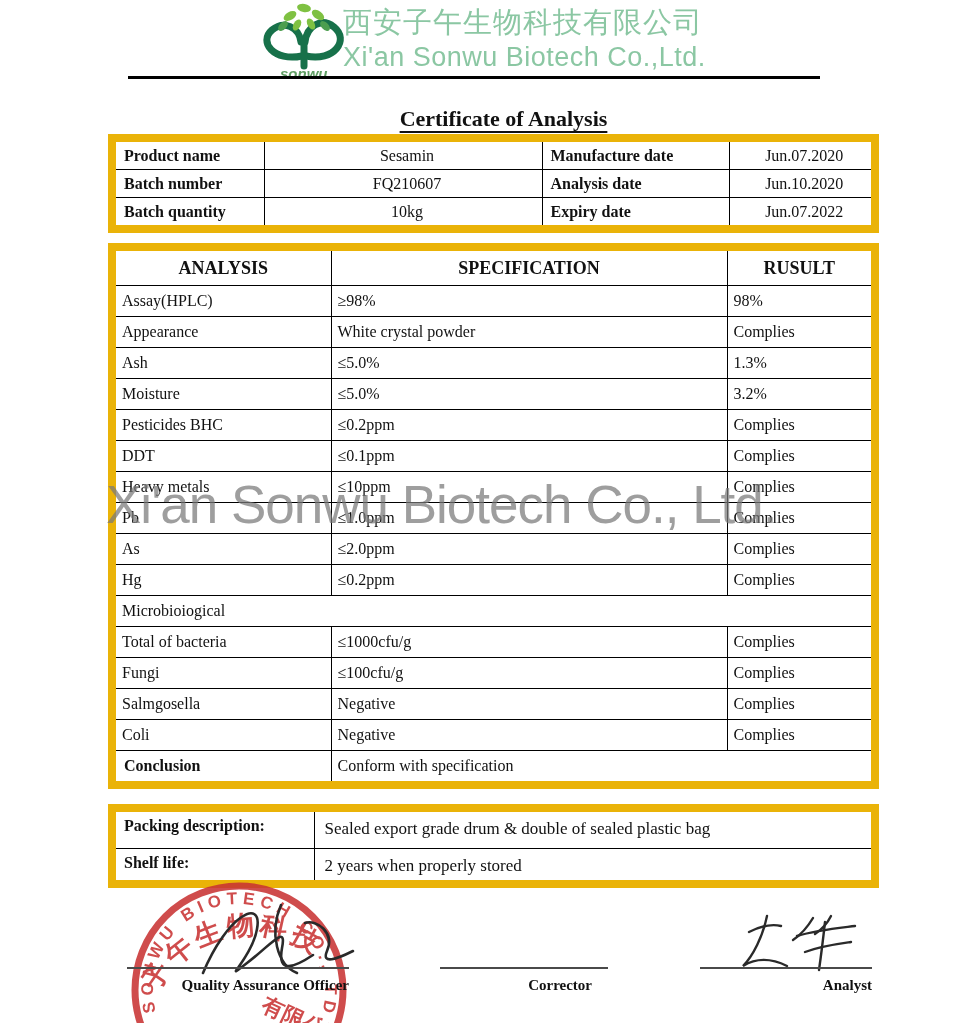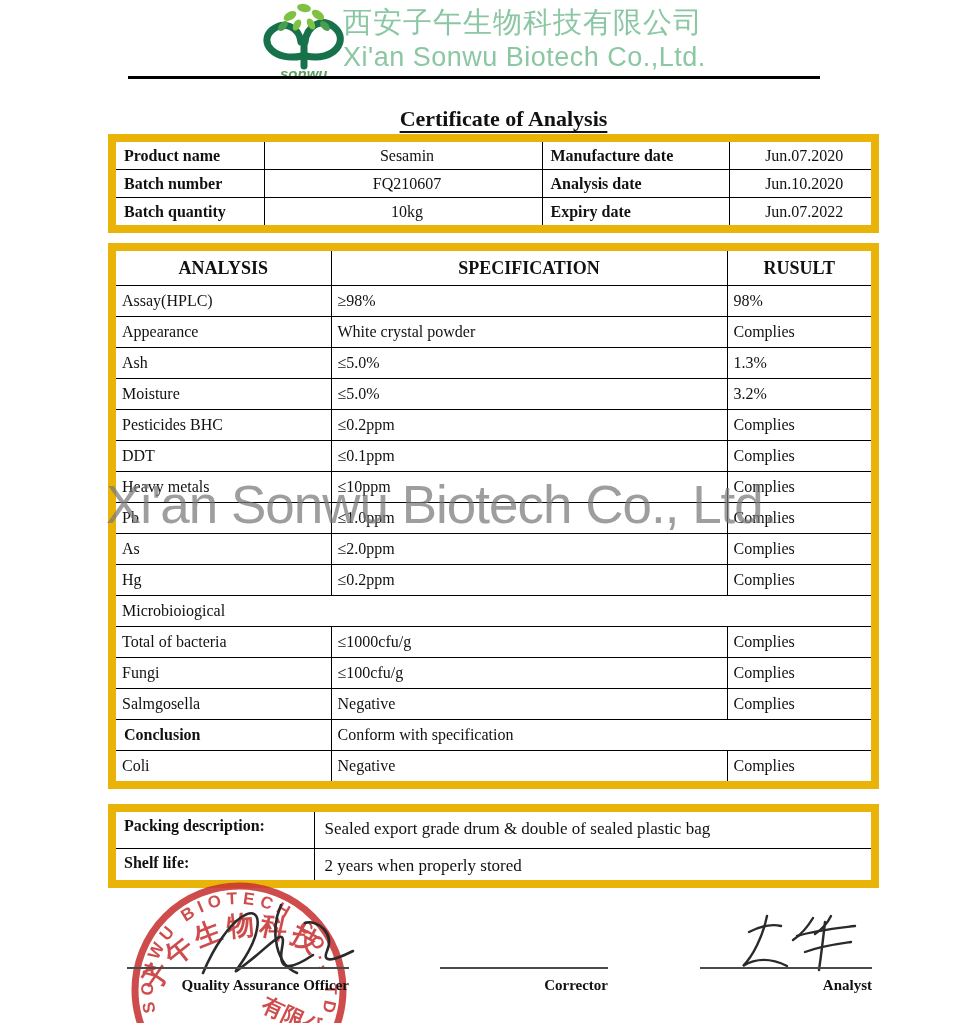--- a/index.html
+++ b/index.html
@@ -189,27 +189,27 @@
       <td>Fungi</td>
       <td>≤100cfu/g</td>
       <td>Complies</td>
     </tr>
     <tr>
       <td>Salmgosella</td>
       <td>Negative</td>
       <td>Complies</td>
     </tr>
     <tr>
+      <td>Coli</td>
+      <td>Negative</td>
+      <td>Complies</td>
+    </tr>
+    <tr>
       <td class="concl-lbl">Conclusion</td>
       <td colspan="2">Conform with specification</td>
-    </tr>
-    <tr>
-      <td>Coli</td>
-      <td>Negative</td>
-      <td>Complies</td>
     </tr>
   </tbody>
     </table>
 
   <table class="packing bordered">
     <colgroup>
         <col style="width:202px">
         <col style="width:561px">
       </colgroup>
     <tbody>
@@ -260,16 +260,16 @@
         <path d="M90,10 C88,28 86,44 84,58"></path>
         <path d="M70,40 C86,34 102,32 116,30"></path>
       </g>
     </svg>
   </div>
 
   <div class="sig-line" style="left:127px;width:222px;"></div>
   <div class="sig-line" style="left:440px;width:168px;"></div>
   <div class="sig-line" style="left:700px;width:172px;"></div>
   <div class="sig-label" style="left:127px;width:222px;">Quality Assurance Officer</div>
-  <div class="sig-label" style="left:440px;width:168px;">Corrector</div>
+  <div class="sig-label" style="left:424px;width:168px;">Corrector</div>
   <div class="sig-label" style="left:700px;width:172px;">Analyst</div>
 
 </div>
 
 </body></html>

